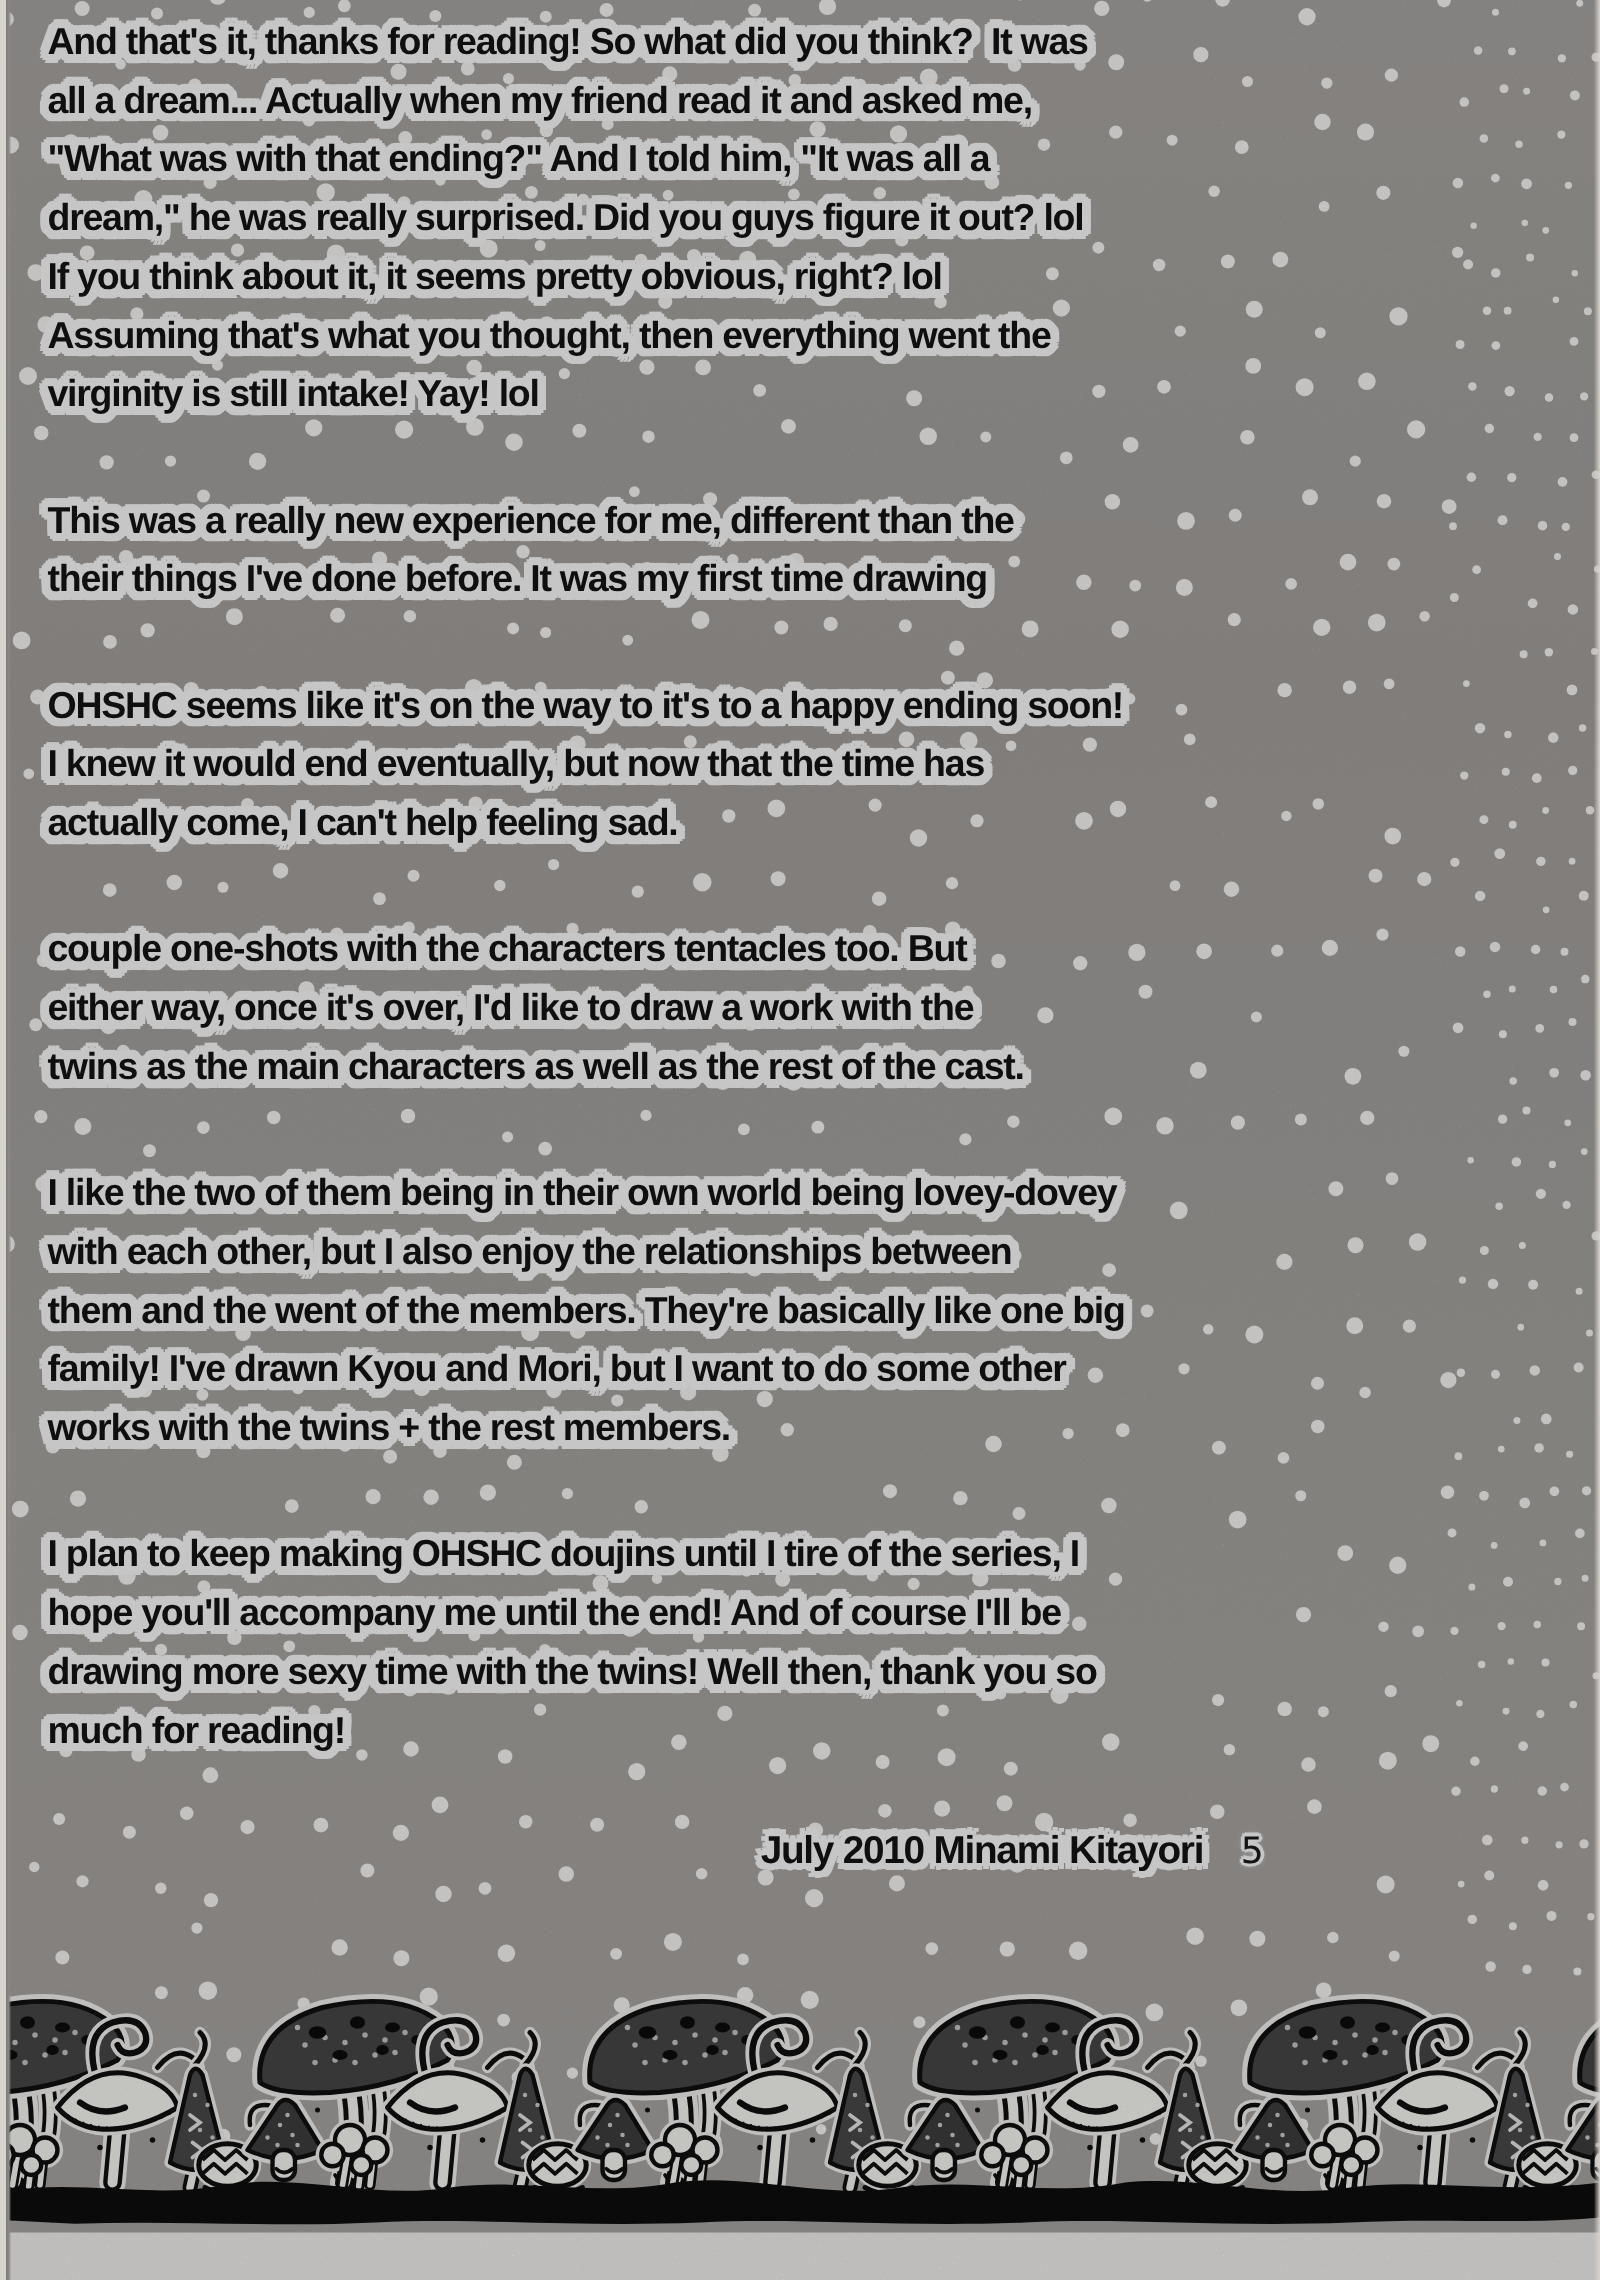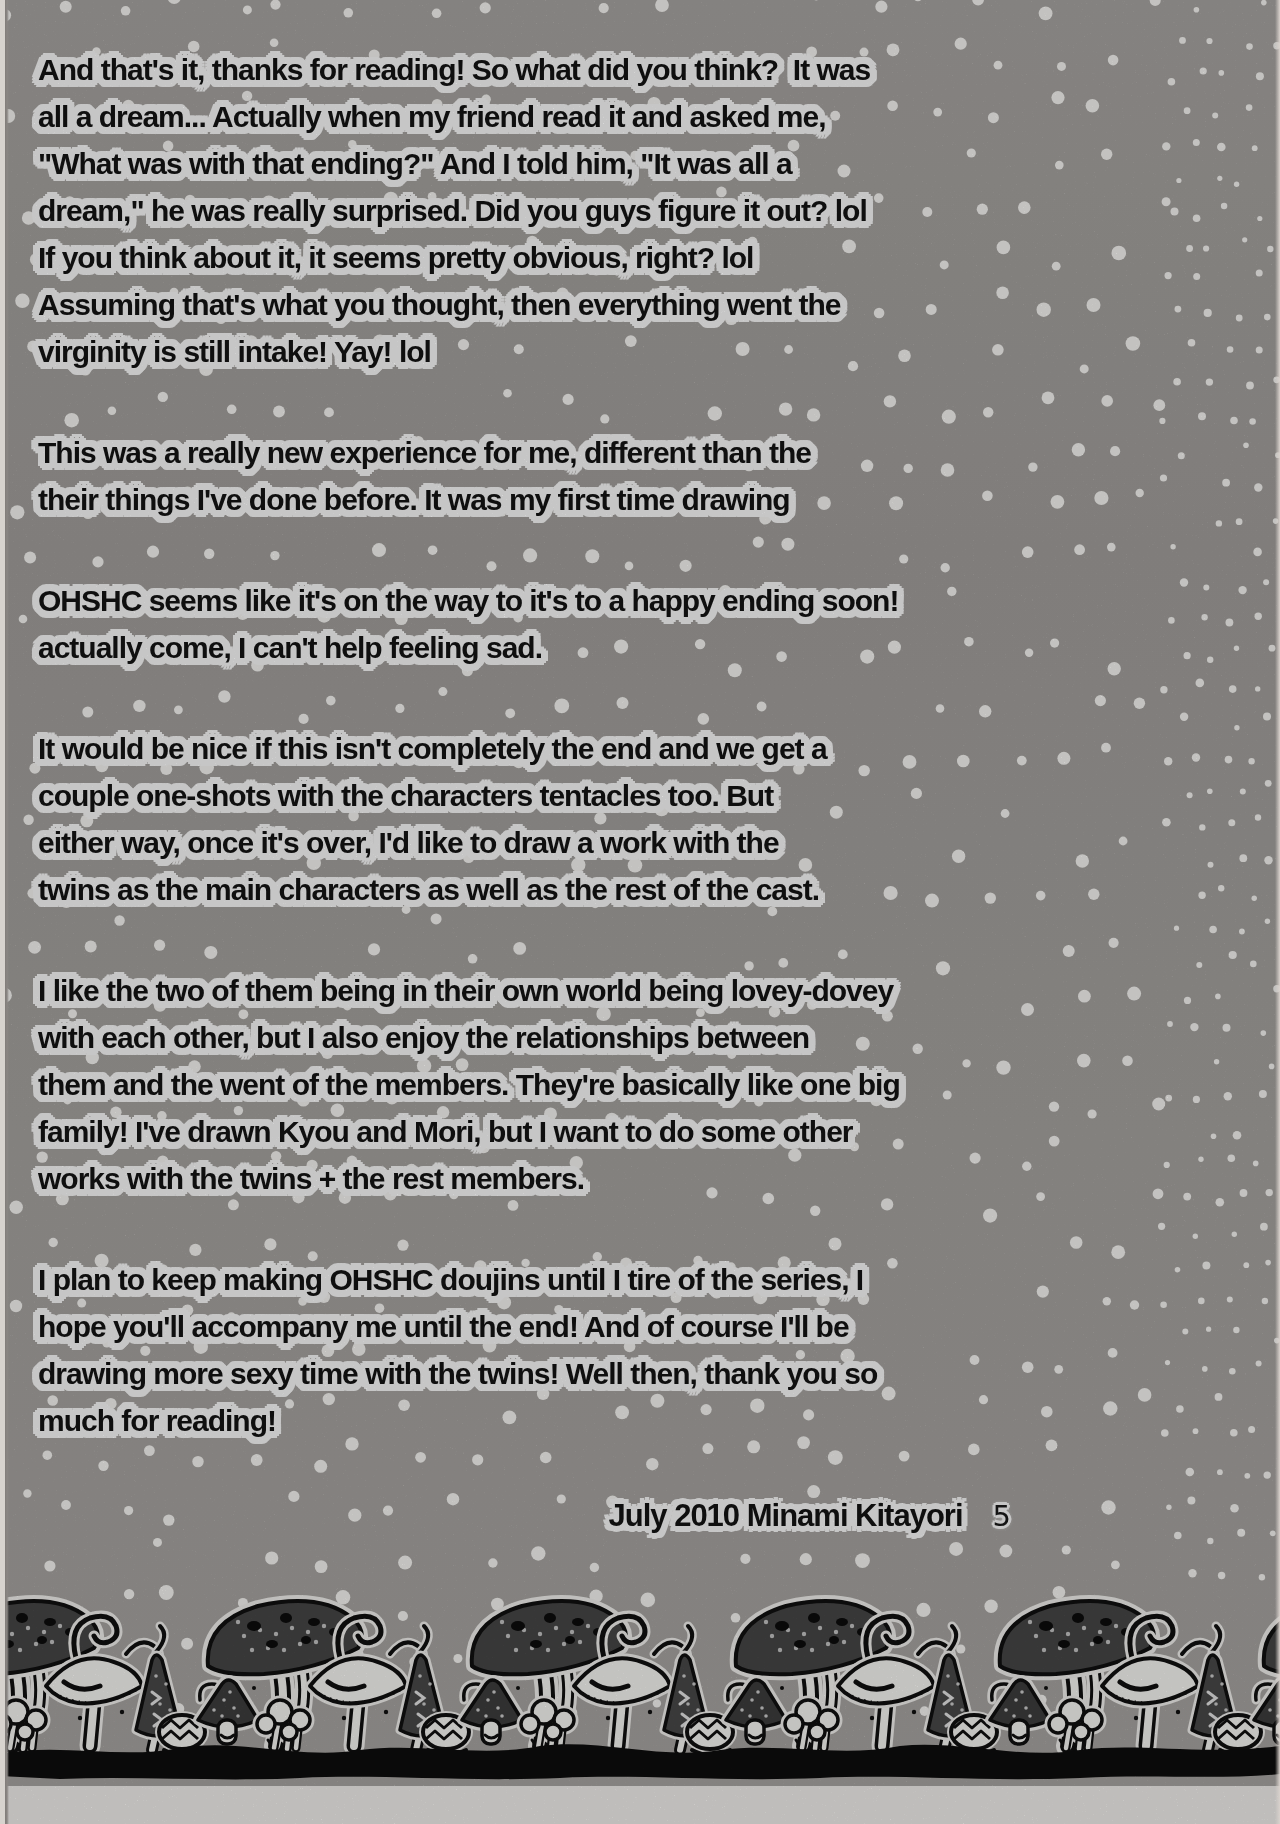--- a/index.html
+++ b/index.html
@@ -6,21 +6,21 @@
   .page{
     position:relative;
     width:1280px;height:1824px;
     overflow:hidden;
     background:linear-gradient(180deg,#aba8a5 0%,#a5a29f 30%,#a9a6a3 62%,#abA8a5 100%);
     background-color:#a8a5a2;
     font-family:"Liberation Sans","DejaVu Sans",sans-serif;
   }
   svg.bg-dots{position:absolute;left:0;top:0;z-index:1;}
   .text-block{
-    position:absolute;left:38px;top:10px;width:1035px;z-index:10;margin-top:36px;
+    position:absolute;left:38px;top:10px;width:1035px;z-index:10;
   }
   .para{margin:0 0 54px 0;}
   .line{
     white-space:pre;
     font-weight:700;
     font-size:30px;
     line-height:47px;
     height:47px;
     letter-spacing:-1px;
     color:#141414;
@@ -856,24 +856,24 @@
       <div class="line">If you think about it, it seems pretty obvious, right? lol</div>
       <div class="line">Assuming that's what you thought, then everything went the</div>
       <div class="line">virginity is still intake! Yay! lol</div>
     </div>
     <div class="para">
       <div class="line">This was a really new experience for me, different than the</div>
       <div class="line">their things I've done before. It was my first time drawing</div>
     </div>
     <div class="para">
       <div class="line">OHSHC seems like it's on the way to it's to a happy ending soon!</div>
+      <div class="line">I knew it would end eventually, but now that the time has</div>
       <div class="line">actually come, I can't help feeling sad.</div>
     </div>
     <div class="para">
-      <div class="line">It would be nice if this isn't completely the end and we get a</div>
       <div class="line">couple one-shots with the characters tentacles too. But</div>
       <div class="line">either way, once it's over, I'd like to draw a work with the</div>
       <div class="line">twins as the main characters as well as the rest of the cast.</div>
     </div>
     <div class="para">
       <div class="line">I like the two of them being in their own world being lovey-dovey</div>
       <div class="line">with each other, but I also enjoy the relationships between</div>
       <div class="line">them and the went of the members. They're basically like one big</div>
       <div class="line">family! I've drawn Kyou and Mori, but I want to do some other</div>
       <div class="line">works with the twins + the rest members.</div>

